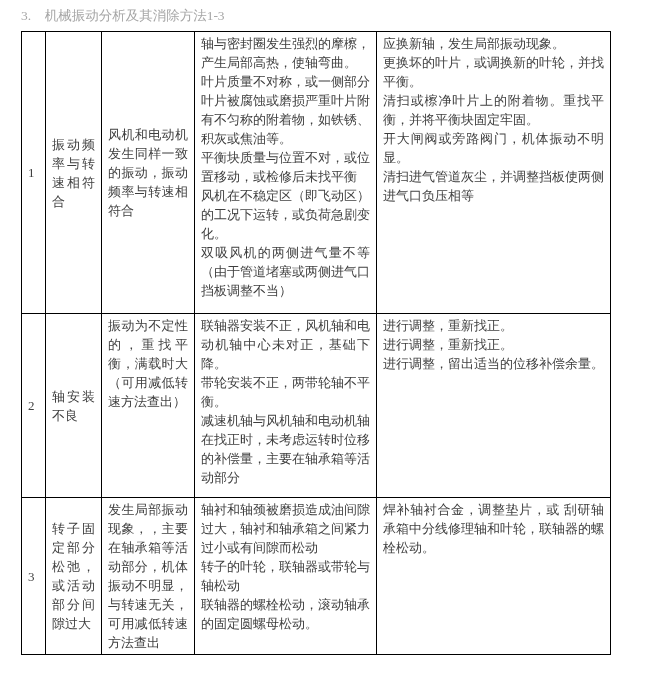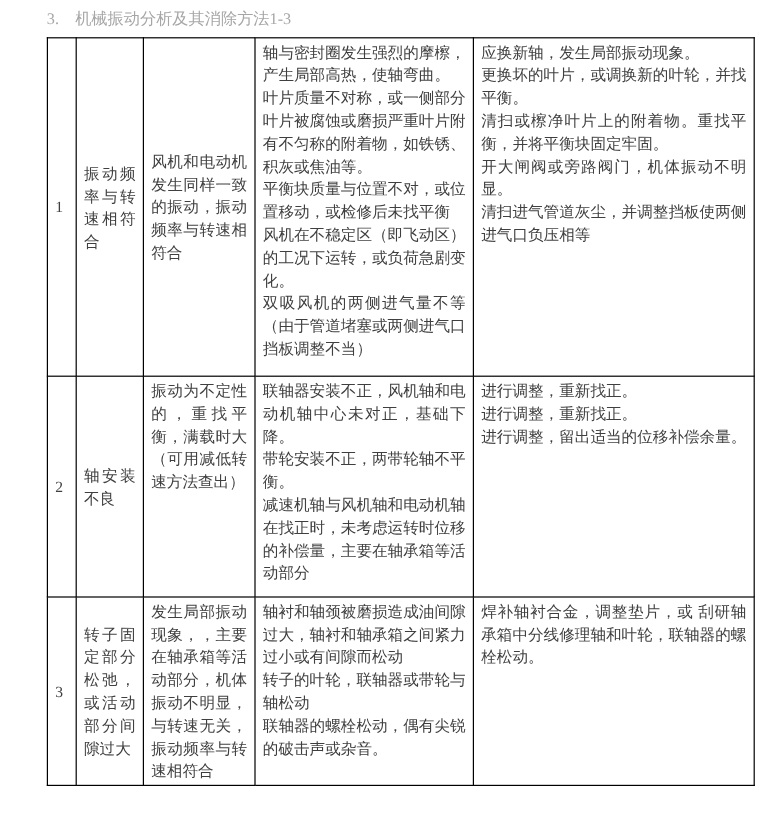--- a/index.html
+++ b/index.html
@@ -8,21 +8,21 @@
     background: #ffffff;
     width: 652px;
     height: 696px;
     overflow: hidden;
     font-family: "Liberation Serif", serif;
   }
   .page {
     width: 652px;
     height: 696px;
     box-sizing: border-box;
-    padding: 6px 0 0 39px;
+    padding: 6px 0 0 21px;
   }
   .doc-title {
     color: #a6a6a6;
     font-size: 13.5px;
     line-height: 20px;
     white-space: pre;
     margin: 0 0 5px 0;
   }
   table.vib {
     border-collapse: collapse;
@@ -118,25 +118,25 @@
       <td class="v-top">
         <div class="para">进行调整，重新找正。</div>
         <div class="para">进行调整，重新找正。</div>
         <div class="para">进行调整，留出适当的位移补偿余量。</div>
       </td>
     </tr>
 
     <tr class="row-3">
       <td class="seq">3</td>
       <td class="v-mid">转子固定部分松弛，或活动部分间隙过大</td>
-      <td class="v-top">发生局部振动现象，，主要在轴承箱等活动部分，机体振动不明显，与转速无关，振动频率与转速相符合</td>
+      <td class="v-top">发生局部振动现象，，主要在轴承箱等活动部分，机体振动不明显，与转速无关，可用减低转速方法查出</td>
       <td class="v-top">
         <div class="para">轴衬和轴颈被磨损造成油间隙过大，轴衬和轴承箱之间紧力过小或有间隙而松动</div>
         <div class="para">转子的叶轮，联轴器或带轮与轴松动</div>
-        <div class="para">联轴器的螺栓松动，偶有尖锐的破击声或杂音。</div>
+        <div class="para">联轴器的螺栓松动，滚动轴承的固定圆螺母松动。</div>
       </td>
       <td class="v-top">
         <div class="para">焊补轴衬合金，调整垫片，或 刮研轴承箱中分线修理轴和叶轮，联轴器的螺栓松动。</div>
       </td>
     </tr>
 
   </tbody>
     </table>
 </div>
 

